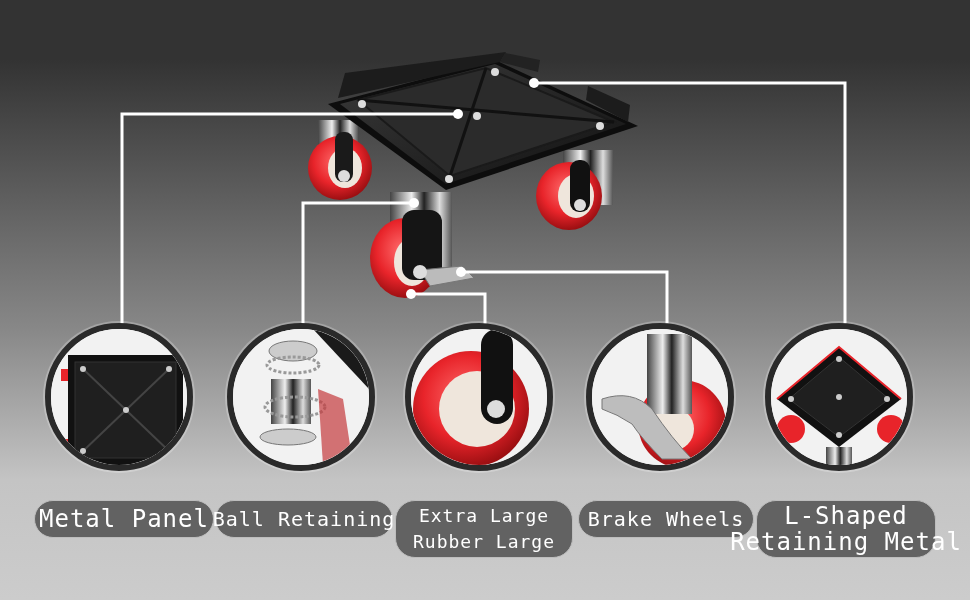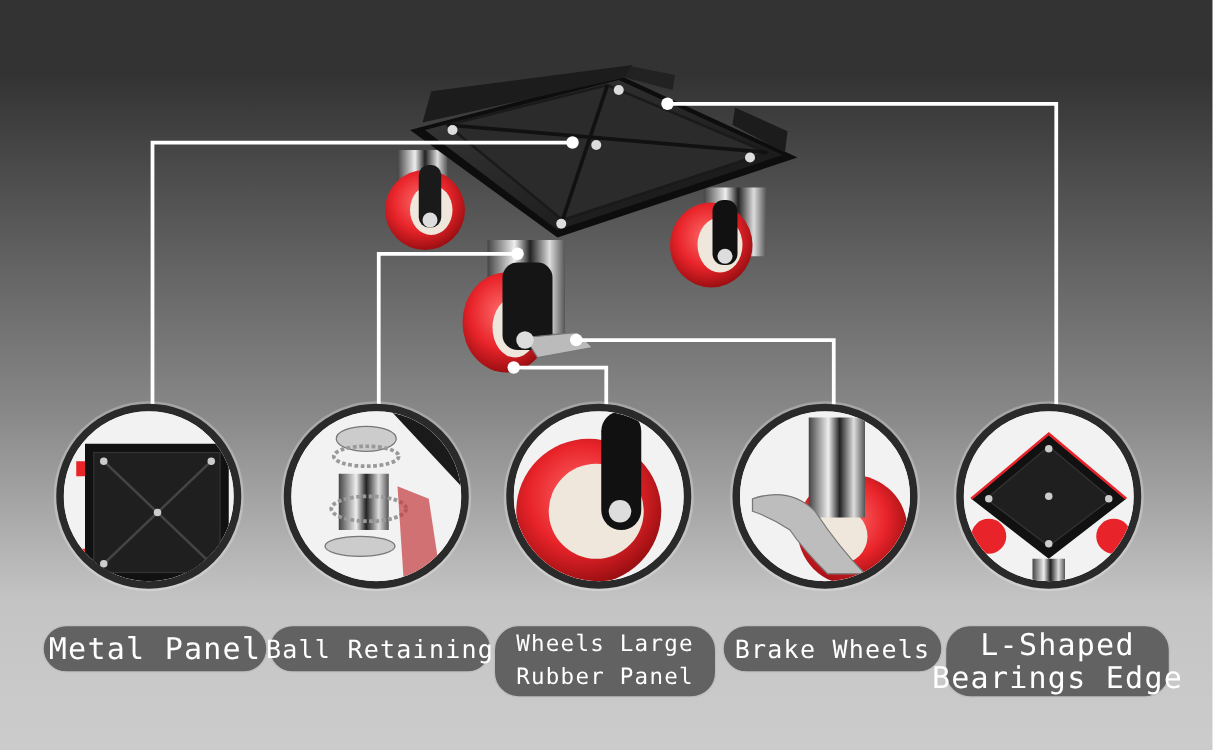--- a/index.html
+++ b/index.html
@@ -167,23 +167,23 @@
     </svg>
   </div>
 
   <div class="label" style="left:34px;top:500px;width:180px;height:38px;font-size:24px;">
     <span>Metal Panel</span>
   </div>
   <div class="label" style="left:215px;top:500px;width:178px;height:38px;font-size:20px;">
     <span>Ball Retaining</span>
   </div>
   <div class="label" style="left:395px;top:500px;width:178px;height:58px;font-size:18px;line-height:26px;">
-    <span>Wheels Large</span>
-    <span>Rubber Panel</span>
+    <span>Extra Large</span>
+    <span>Rubber Large</span>
   </div>
   <div class="label" style="left:578px;top:500px;width:176px;height:38px;font-size:20px;">
     <span>Brake Wheels</span>
   </div>
   <div class="label" style="left:756px;top:500px;width:180px;height:58px;font-size:24px;line-height:26px;">
     <span>L-Shaped</span>
-    <span>Bearings Edge</span>
+    <span>Retaining Metal</span>
   </div>
 </div>
 
 </body></html>

